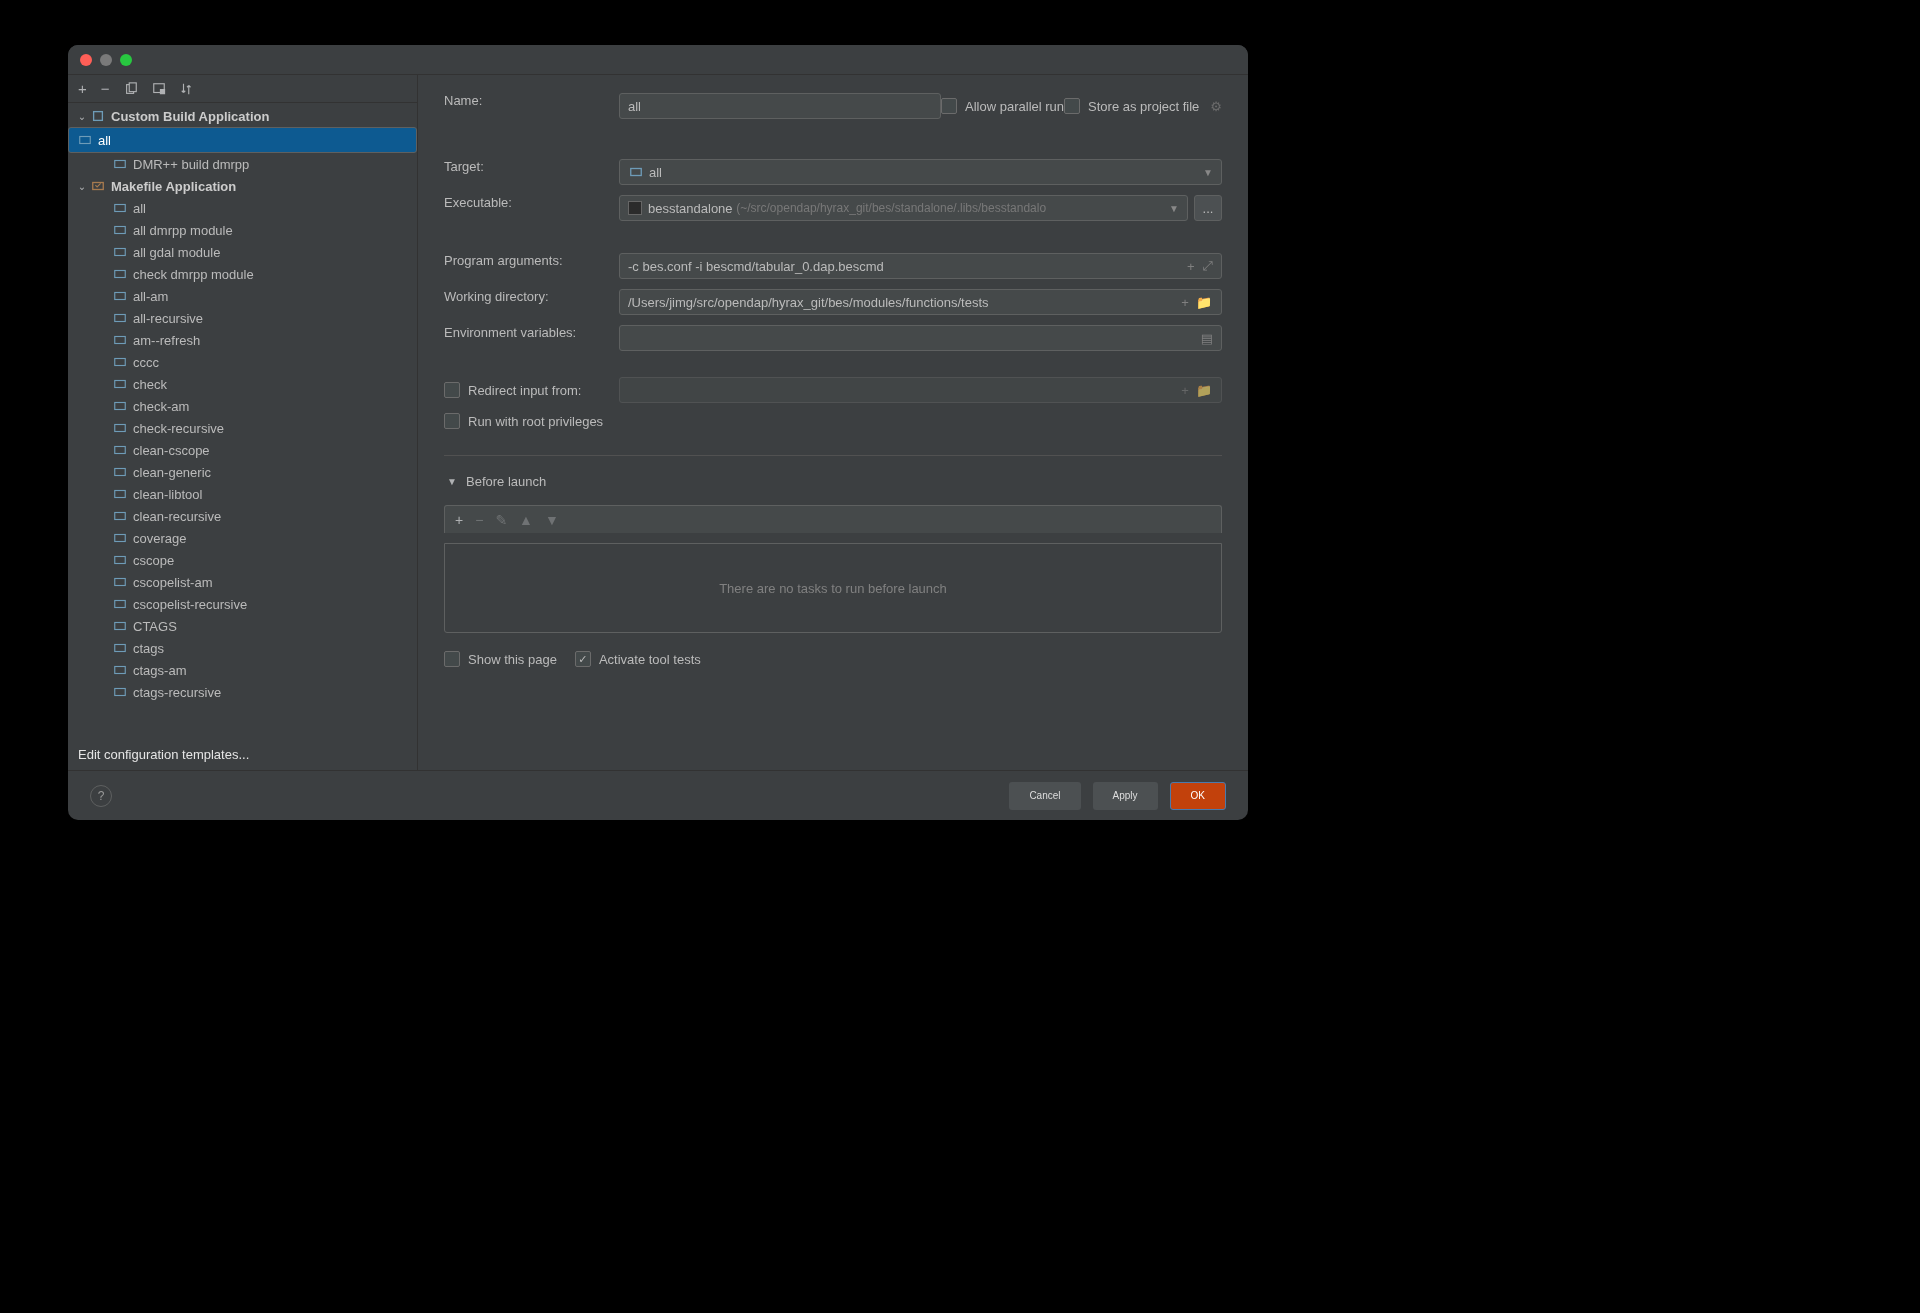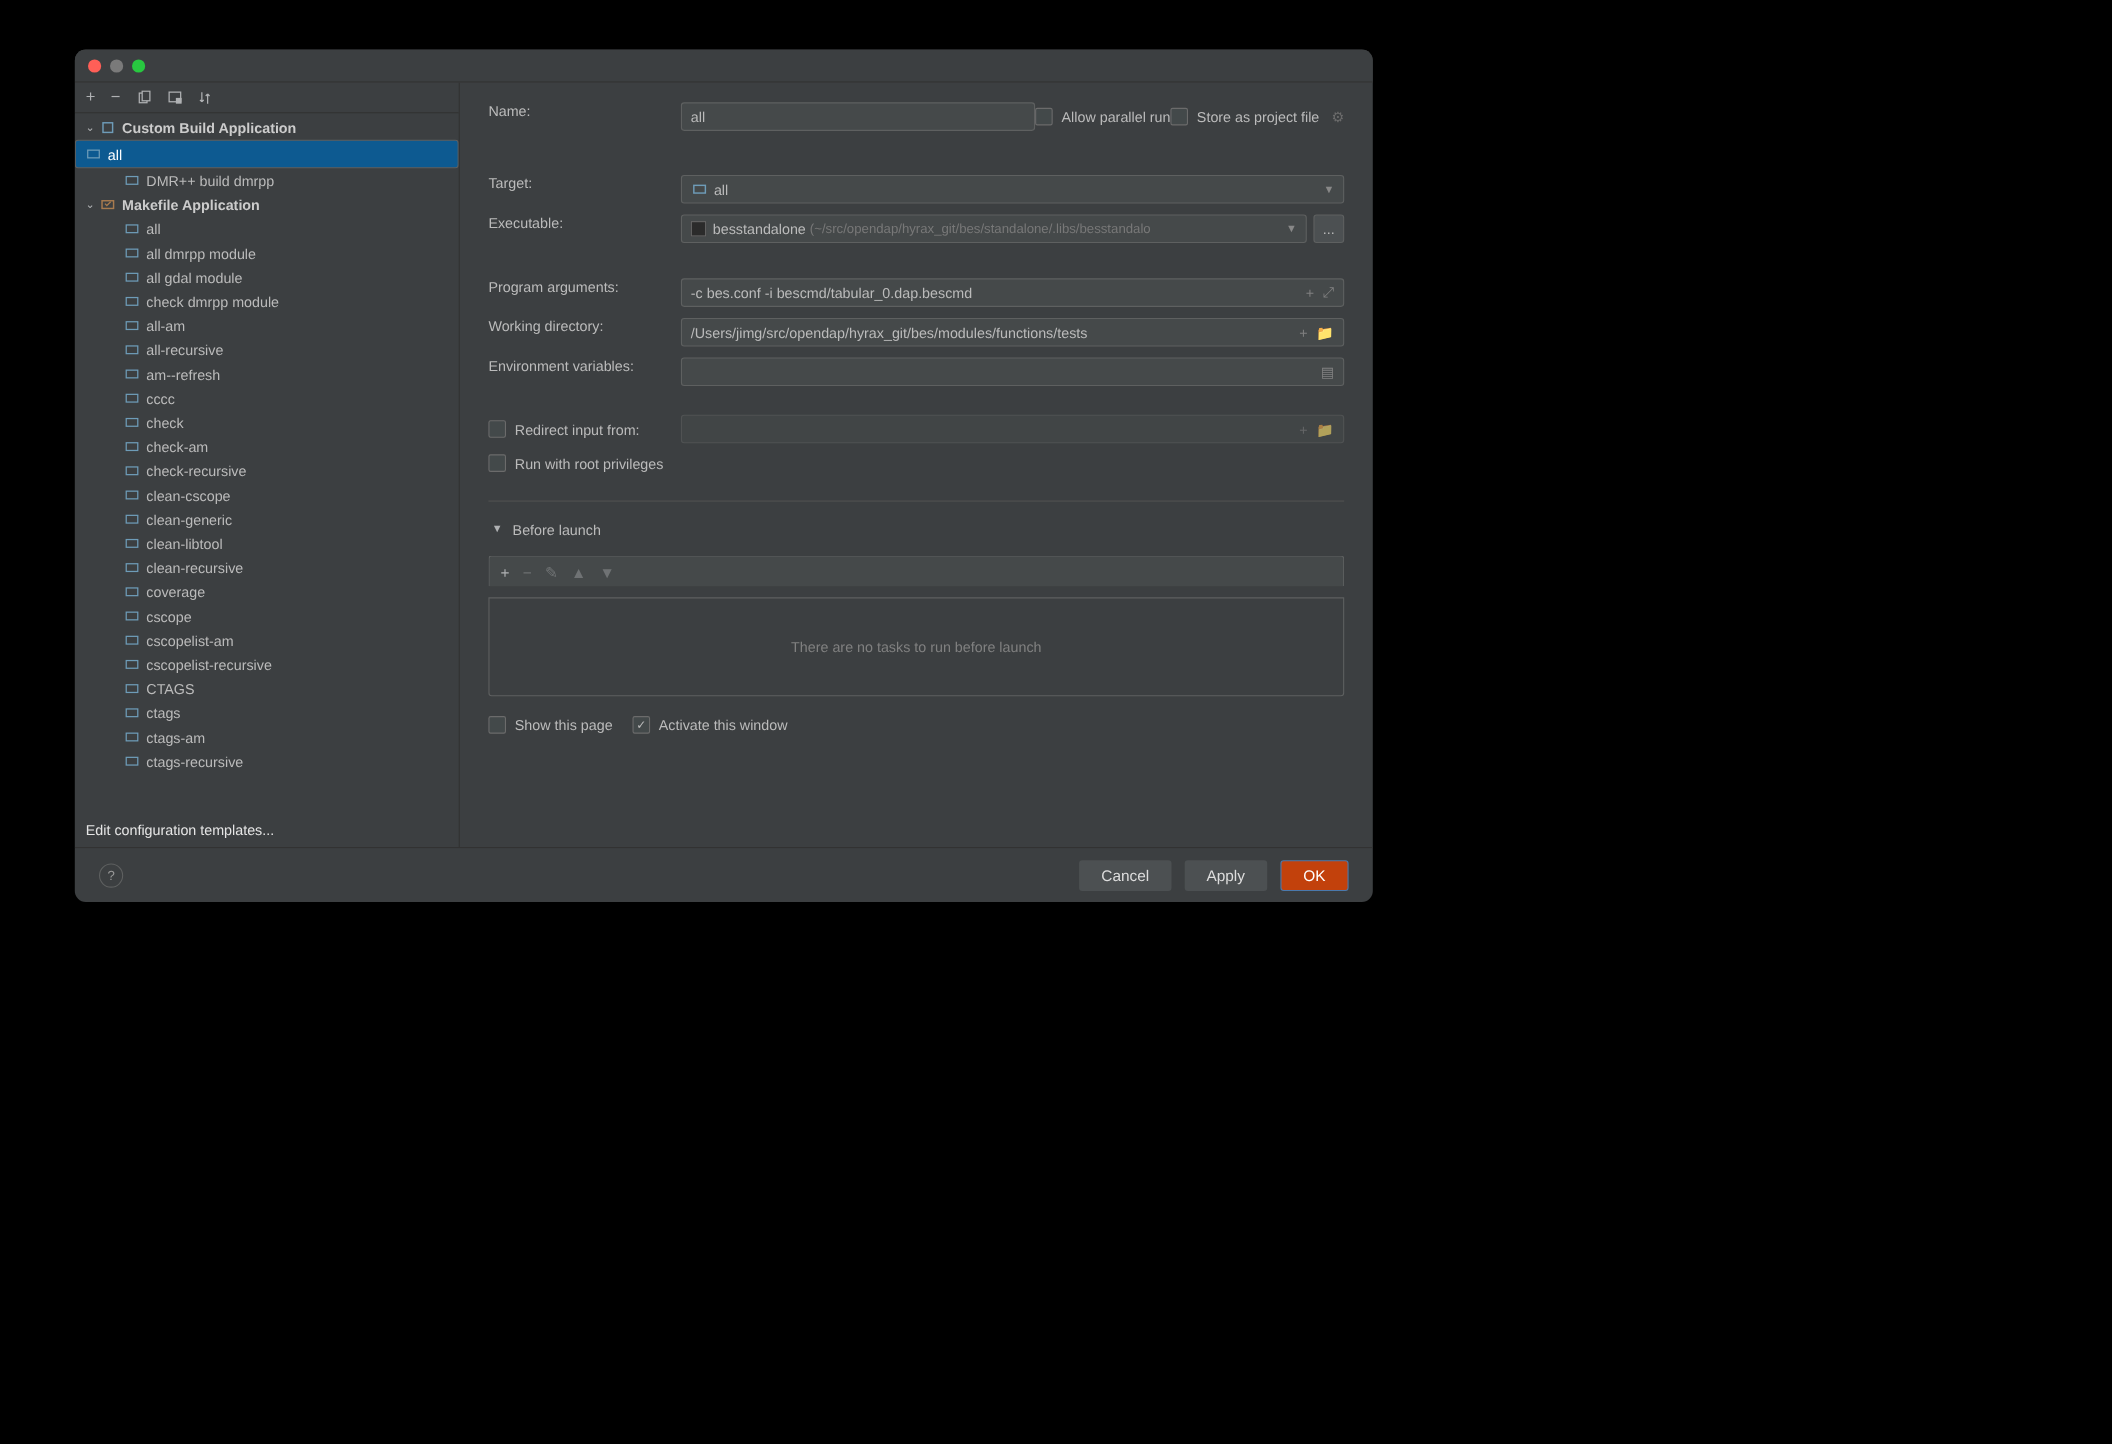--- a/index.html
+++ b/index.html
@@ -46,21 +46,21 @@
 .fieldicons span{cursor:pointer;font-size:13px}
 .execpath{color:#787878;font-size:12px;overflow:hidden;text-overflow:ellipsis;white-space:nowrap}
 .hr{border-top:1px solid #515151;margin:16px 0 8px 0}
 .section{display:flex;align-items:center;gap:6px;color:#bbb;cursor:pointer;margin-bottom:6px}
 .section .chev{font-size:10px}
 .blbar{height:28px;background:#45494a;border:1px solid #5e6060;border-bottom:none;display:flex;align-items:center;gap:12px;padding:0 10px;border-radius:3px 3px 0 0}
 .blbar span{color:#afb1b3;cursor:pointer;font-size:14px}
 .blbox{height:90px;background:#3c3f41;border:1px solid #5e6060;border-radius:0 0 3px 3px;display:flex;align-items:center;justify-content:center;color:#808080}
 .footer{height:50px;border-top:1px solid #323232;display:flex;align-items:center;padding:0 22px;gap:12px}
 .help{width:22px;height:22px;border:1px solid #5e6060;border-radius:50%;display:flex;align-items:center;justify-content:center;color:#999;cursor:pointer;font-size:12px}
-.btn{height:28px;padding:0 20px;background:#4c5052;border:none;color:#ddd;cursor:pointer;border-radius:3px;font-size:14px}
+.btn{height:28px;padding:0 20px;background:#4c5052;border:none;color:#ddd;cursor:pointer;border-radius:3px;font-size:10px}
 .btn.ok{background:#c2410c;color:#fff;border:1px solid #4a79ac}
 .spacer{flex:1}
 .inlabel{display:flex;align-items:center;gap:8px}
 .mono{font-family:ui-monospace,Menlo,monospace}
 .tree::-webkit-scrollbar{width:10px}
 .tree::-webkit-scrollbar-thumb{background:#5a5a5a;border-radius:5px}
 .execicon{width:14px;height:14px;background:#2b2b2b;border:1px solid #666;margin-right:6px;flex-shrink:0}
 </style>
 </head>
 <body>
@@ -439,21 +439,21 @@
         <span>There are no tasks to run before launch</span>
       </div>
 
       <div class="row" style="gap:18px;margin-top:8px">
         <div class="inlabel">
             <span class="cb"></span>
             <span class="cblab">Show this page</span>
           </div>
         <div class="inlabel">
             <span class="cb checked"></span>
-            <span class="cblab">Activate this window</span>
+            <span class="cblab">Activate tool tests</span>
           </div>
       </div>
 
     </div>
   </div>
 
   <div class="footer">
     <div class="help">?</div>
     <div class="spacer"></div>
     <button class="btn">Cancel</button>

